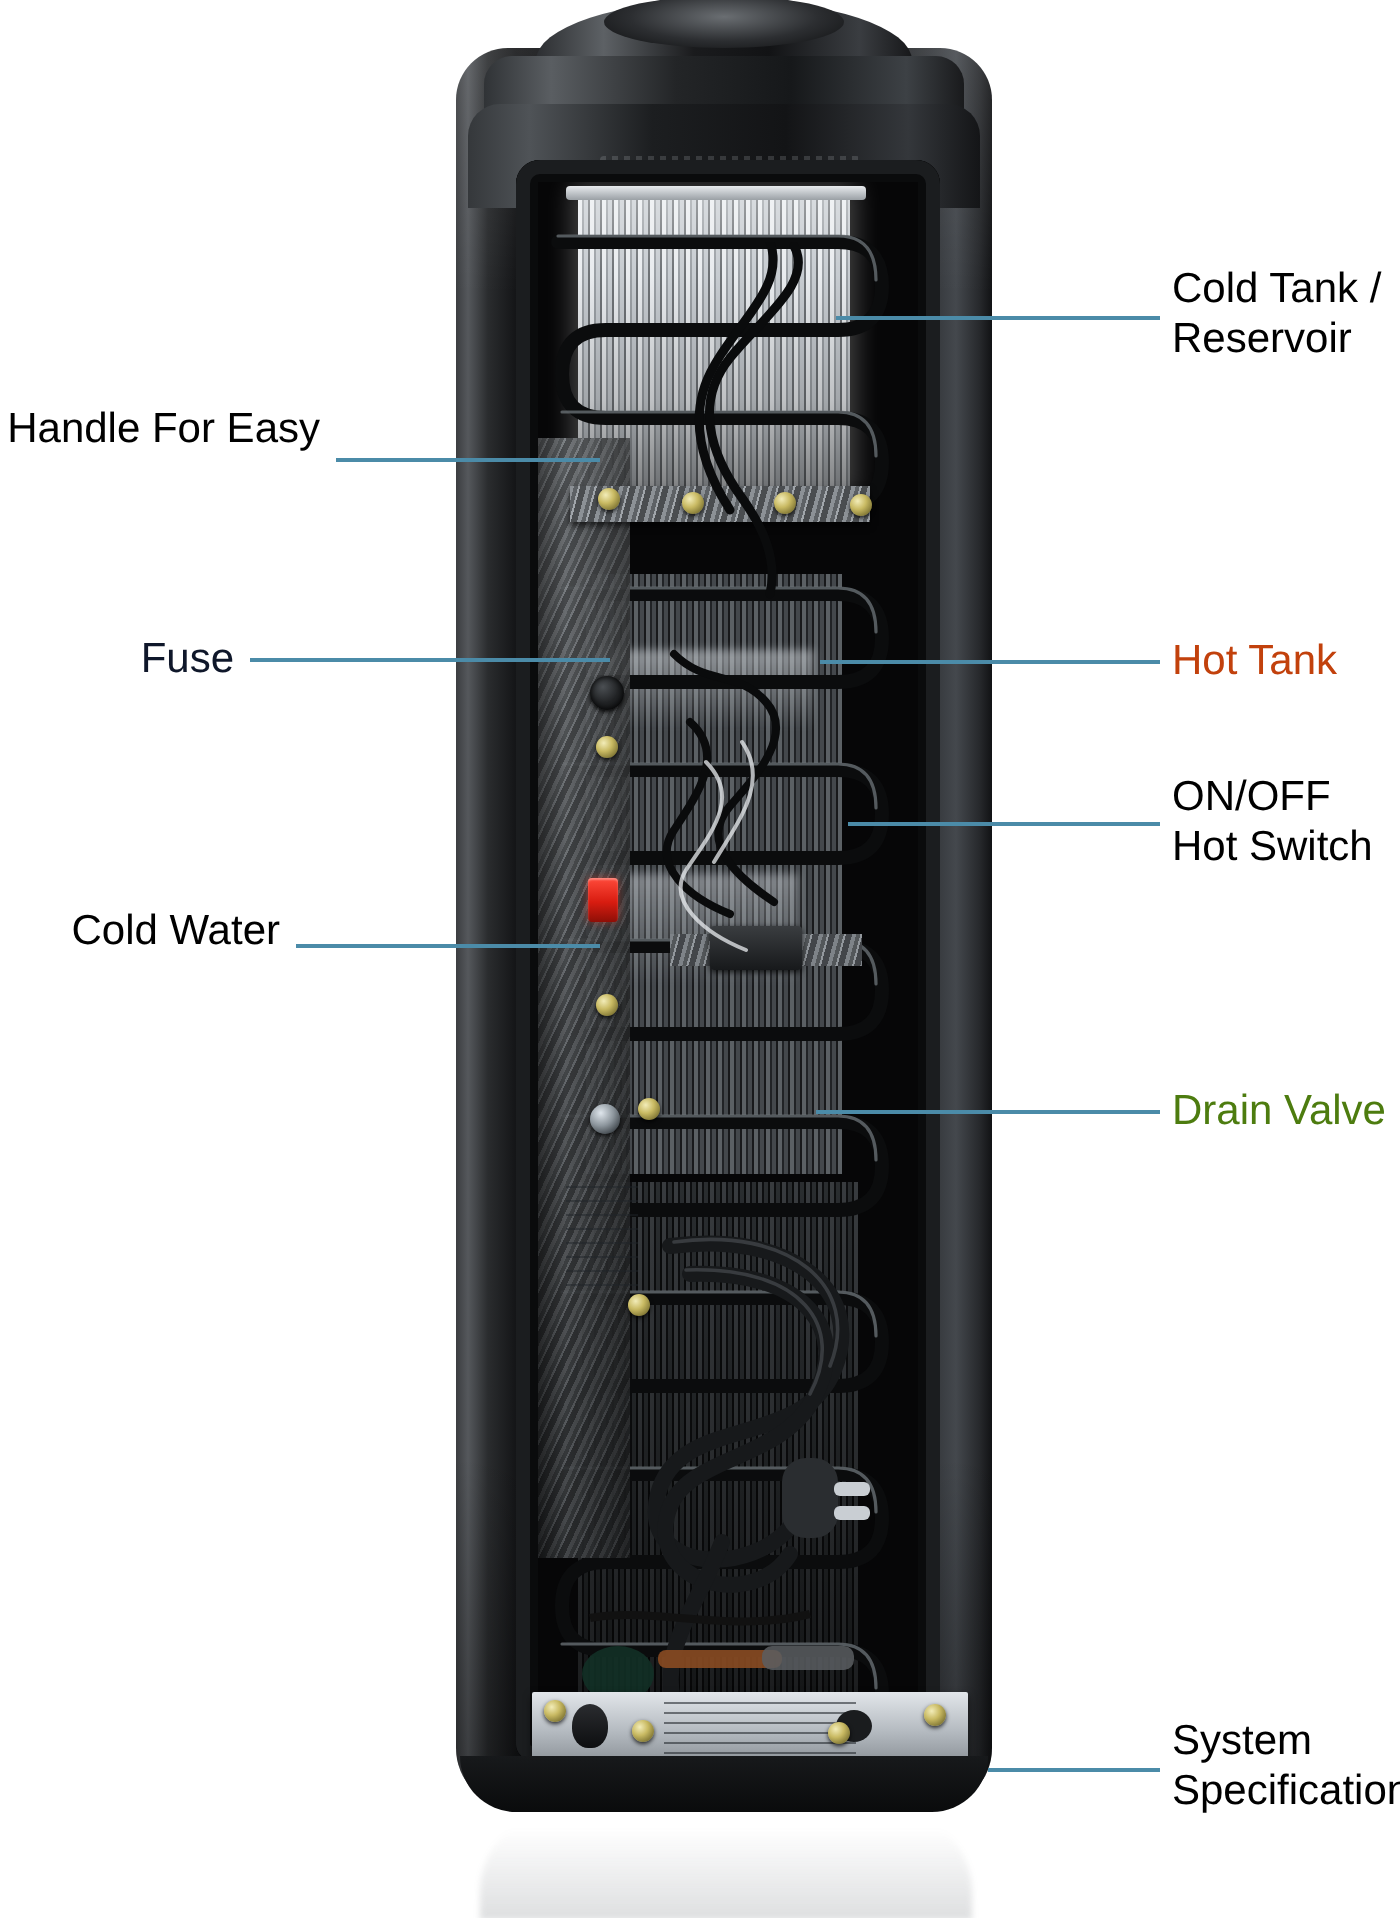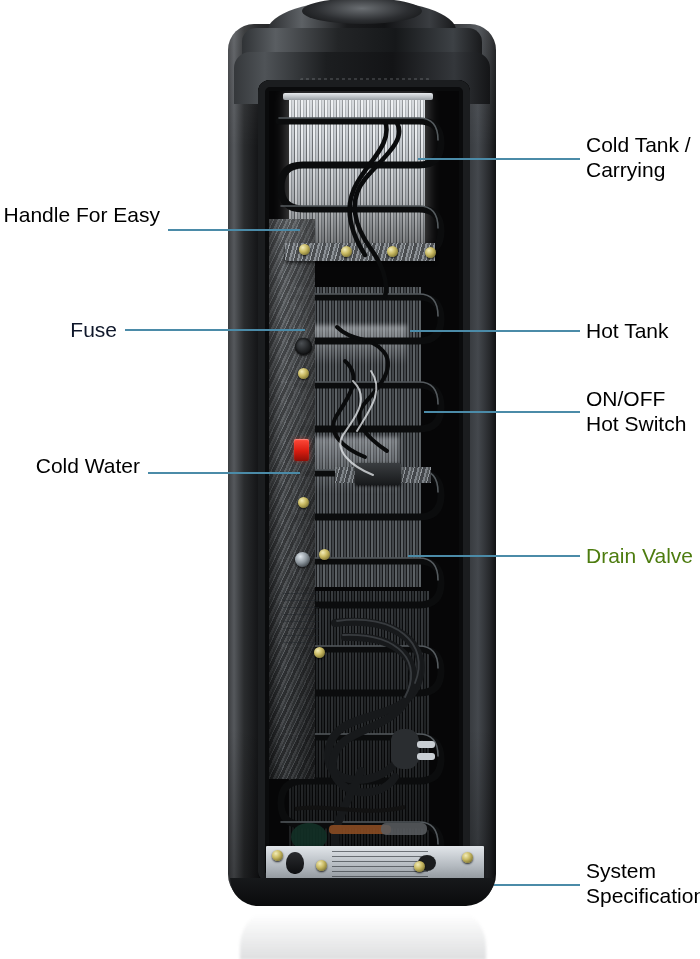--- a/index.html
+++ b/index.html
@@ -299,27 +299,27 @@
       <div class="screw" style="left:148px;top:15px;"></div>
       <div class="screw" style="left:196px;top:6px;"></div>
     </div>
 
     <div class="basefoot"></div>
     <div class="reflection"></div>
   </div>
 
   <div id="callout-layer">
       <div class="leader" style="left: 418px; top: 158px; width: 162px; background: rgb(75, 139, 168);"></div>
-      <div class="label l-align" style="top: 132px; color: rgb(0, 0, 0); left: 586px;"><div>Cold Tank /</div><div>Carrying</div></div>
+      <div class="label l-align" style="top: 132px; color: rgb(0, 0, 0); left: 586px;"><div>Cold Tank /</div><div>Reservoir</div></div>
       <div class="leader" style="left: 168px; top: 229px; width: 132px; background: rgb(75, 139, 168);"></div>
       <div class="label r-align" style="top: 202px; color: rgb(0, 0, 0); left: 0px; width: 160px;"><div>Handle For Easy</div></div>
       <div class="leader" style="left: 125px; top: 329px; width: 180px; background: rgb(75, 139, 168);"></div>
       <div class="label r-align" style="top: 317px; color: #0f172a; left: 0px; width: 117px;"><div>Fuse</div></div>
       <div class="leader" style="left: 410px; top: 330px; width: 170px; background: rgb(75, 139, 168);"></div>
-      <div class="label l-align" style="top: 318px; color: #000000; left: 586px;"><div>Hot Tank</div></div>
+      <div class="label l-align" style="top: 318px; color: #c2410c; left: 586px;"><div>Hot Tank</div></div>
       <div class="leader" style="left: 424px; top: 411px; width: 156px; background: rgb(75, 139, 168);"></div>
       <div class="label l-align" style="top: 386px; color: rgb(0, 0, 0); left: 586px;"><div>ON/OFF</div><div>Hot Switch</div></div>
       <div class="leader" style="left: 148px; top: 472px; width: 152px; background: rgb(75, 139, 168);"></div>
       <div class="label r-align" style="top: 453px; color: rgb(0, 0, 0); left: 0px; width: 140px;"><div>Cold Water</div></div>
       <div class="leader" style="left: 408px; top: 555px; width: 172px; background: rgb(75, 139, 168);"></div>
       <div class="label l-align" style="top: 543px; color: #4d7c0f; left: 586px;"><div>Drain Valve</div></div>
       <div class="leader" style="left: 494px; top: 884px; width: 86px; background: rgb(75, 139, 168);"></div>
       <div class="label l-align" style="top: 858px; color: rgb(0, 0, 0); left: 586px;"><div>System</div><div>Specifications</div></div>
     </div>
 

